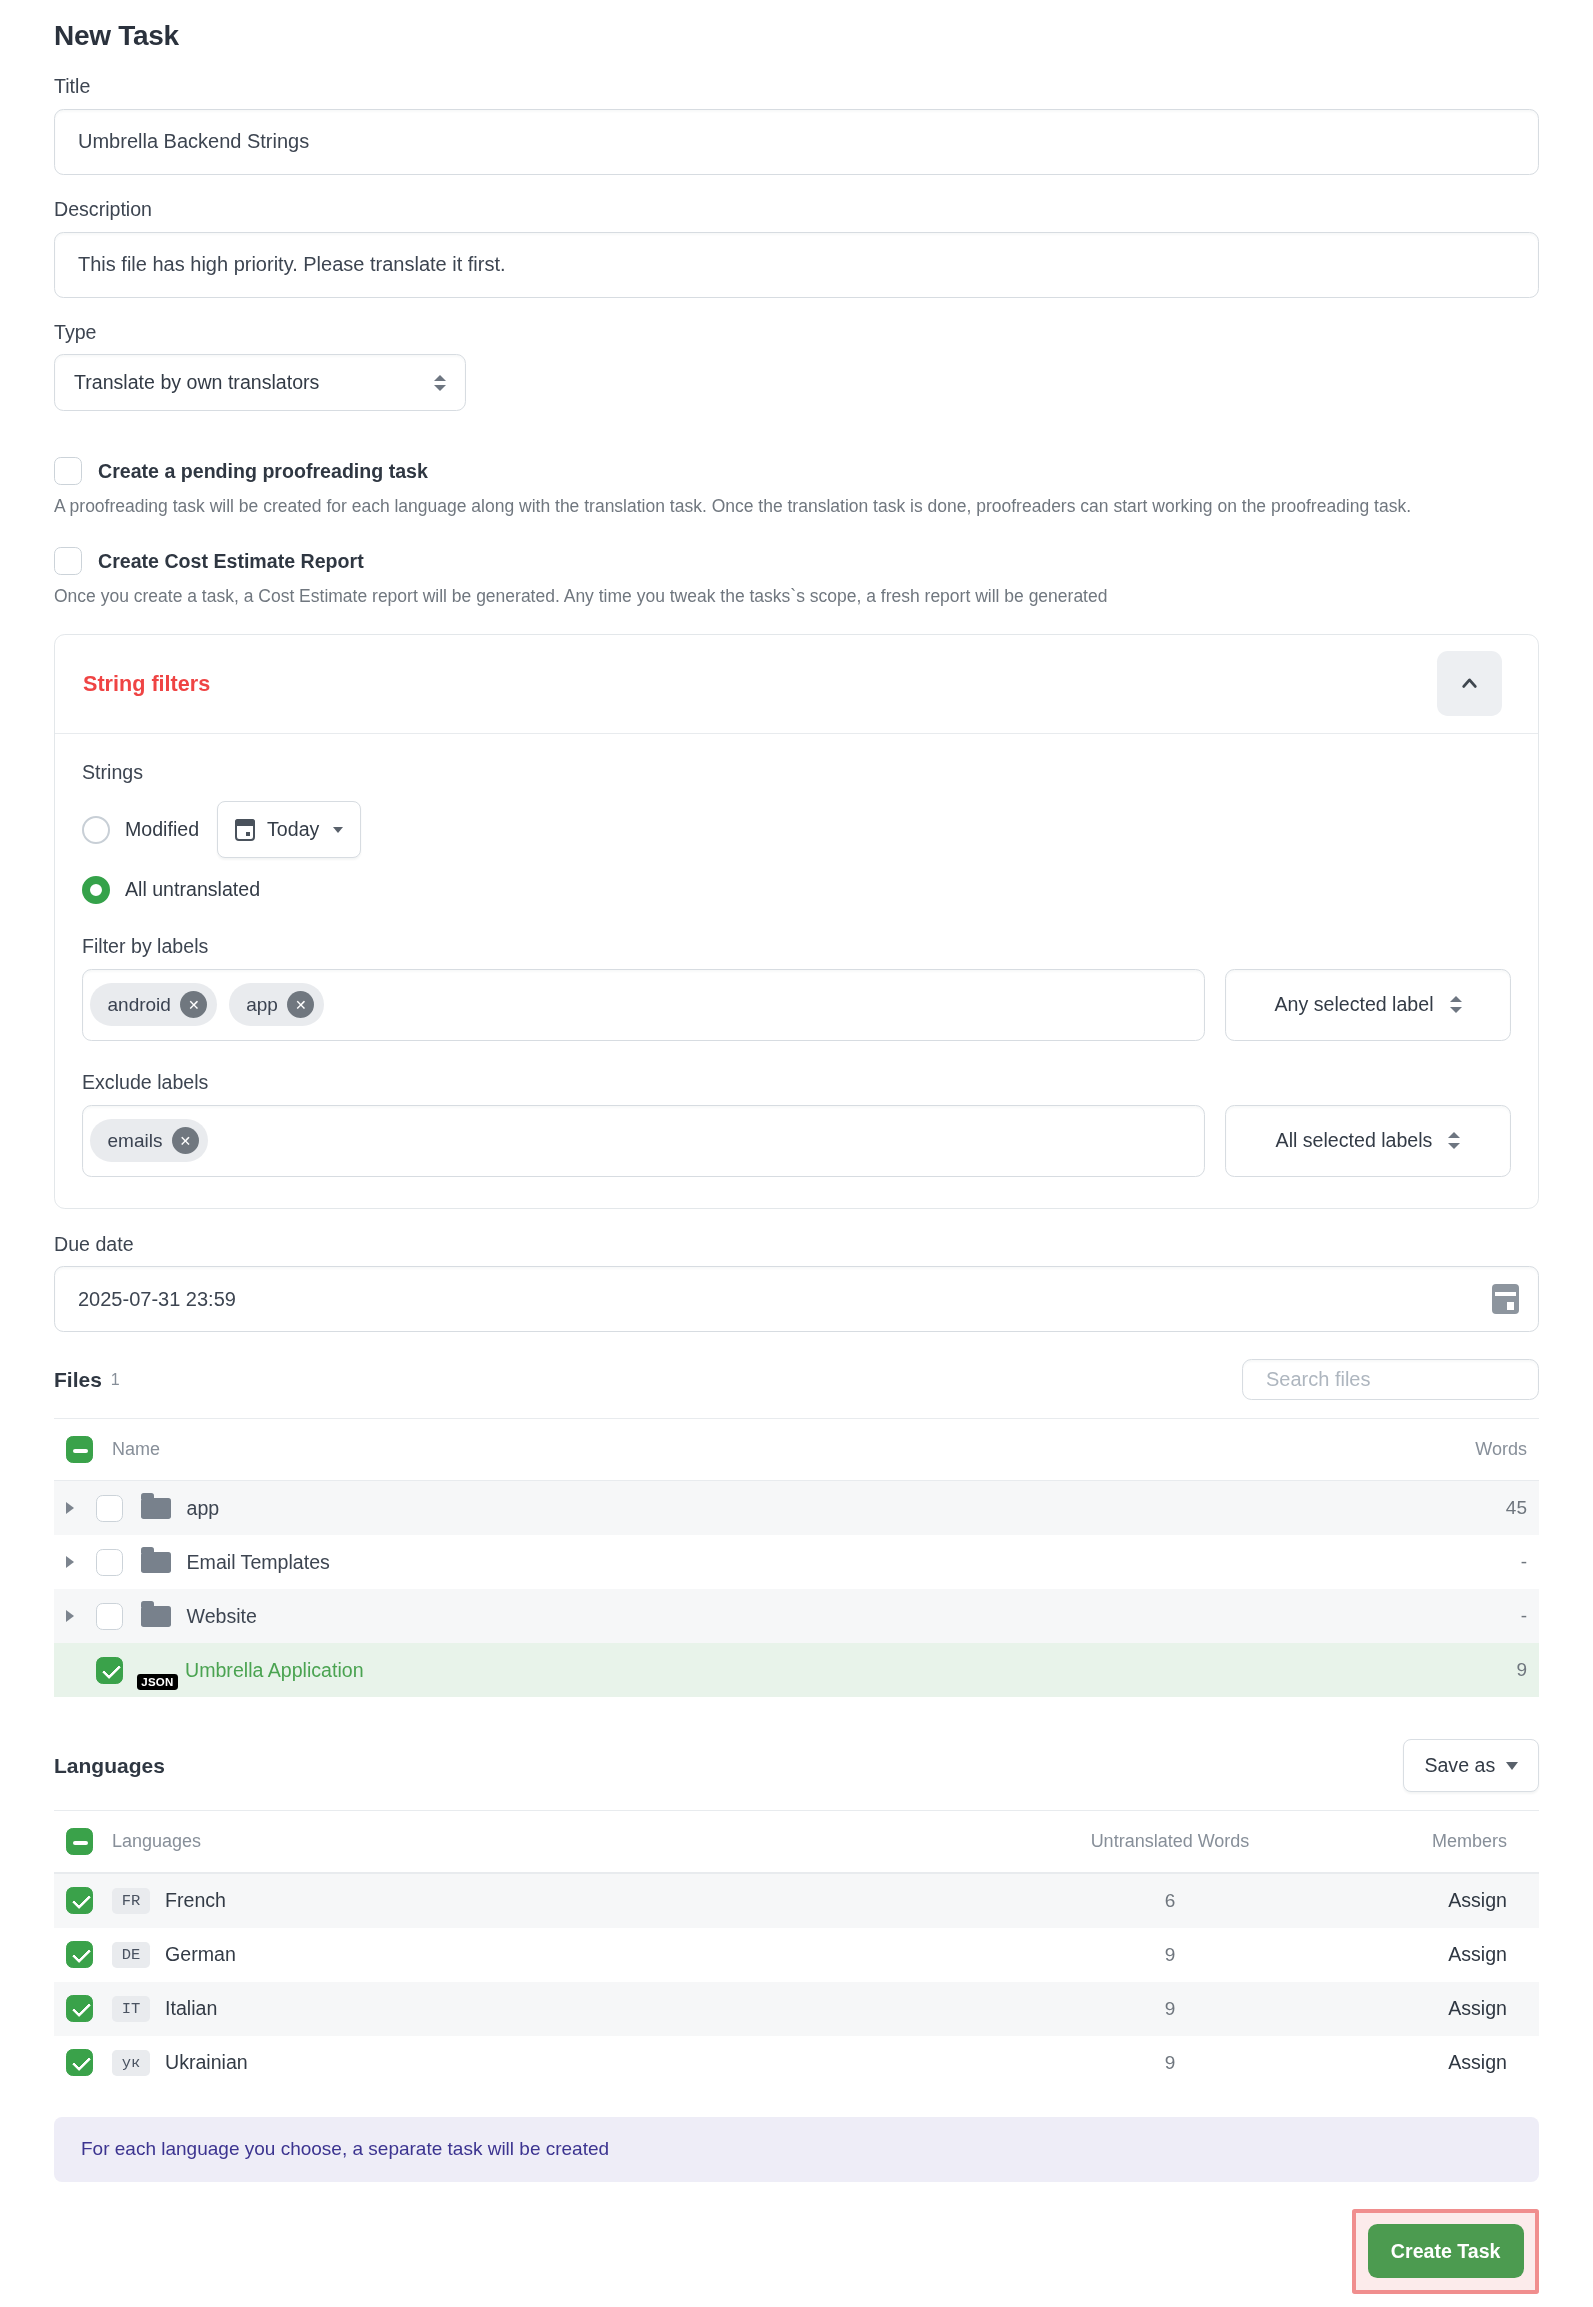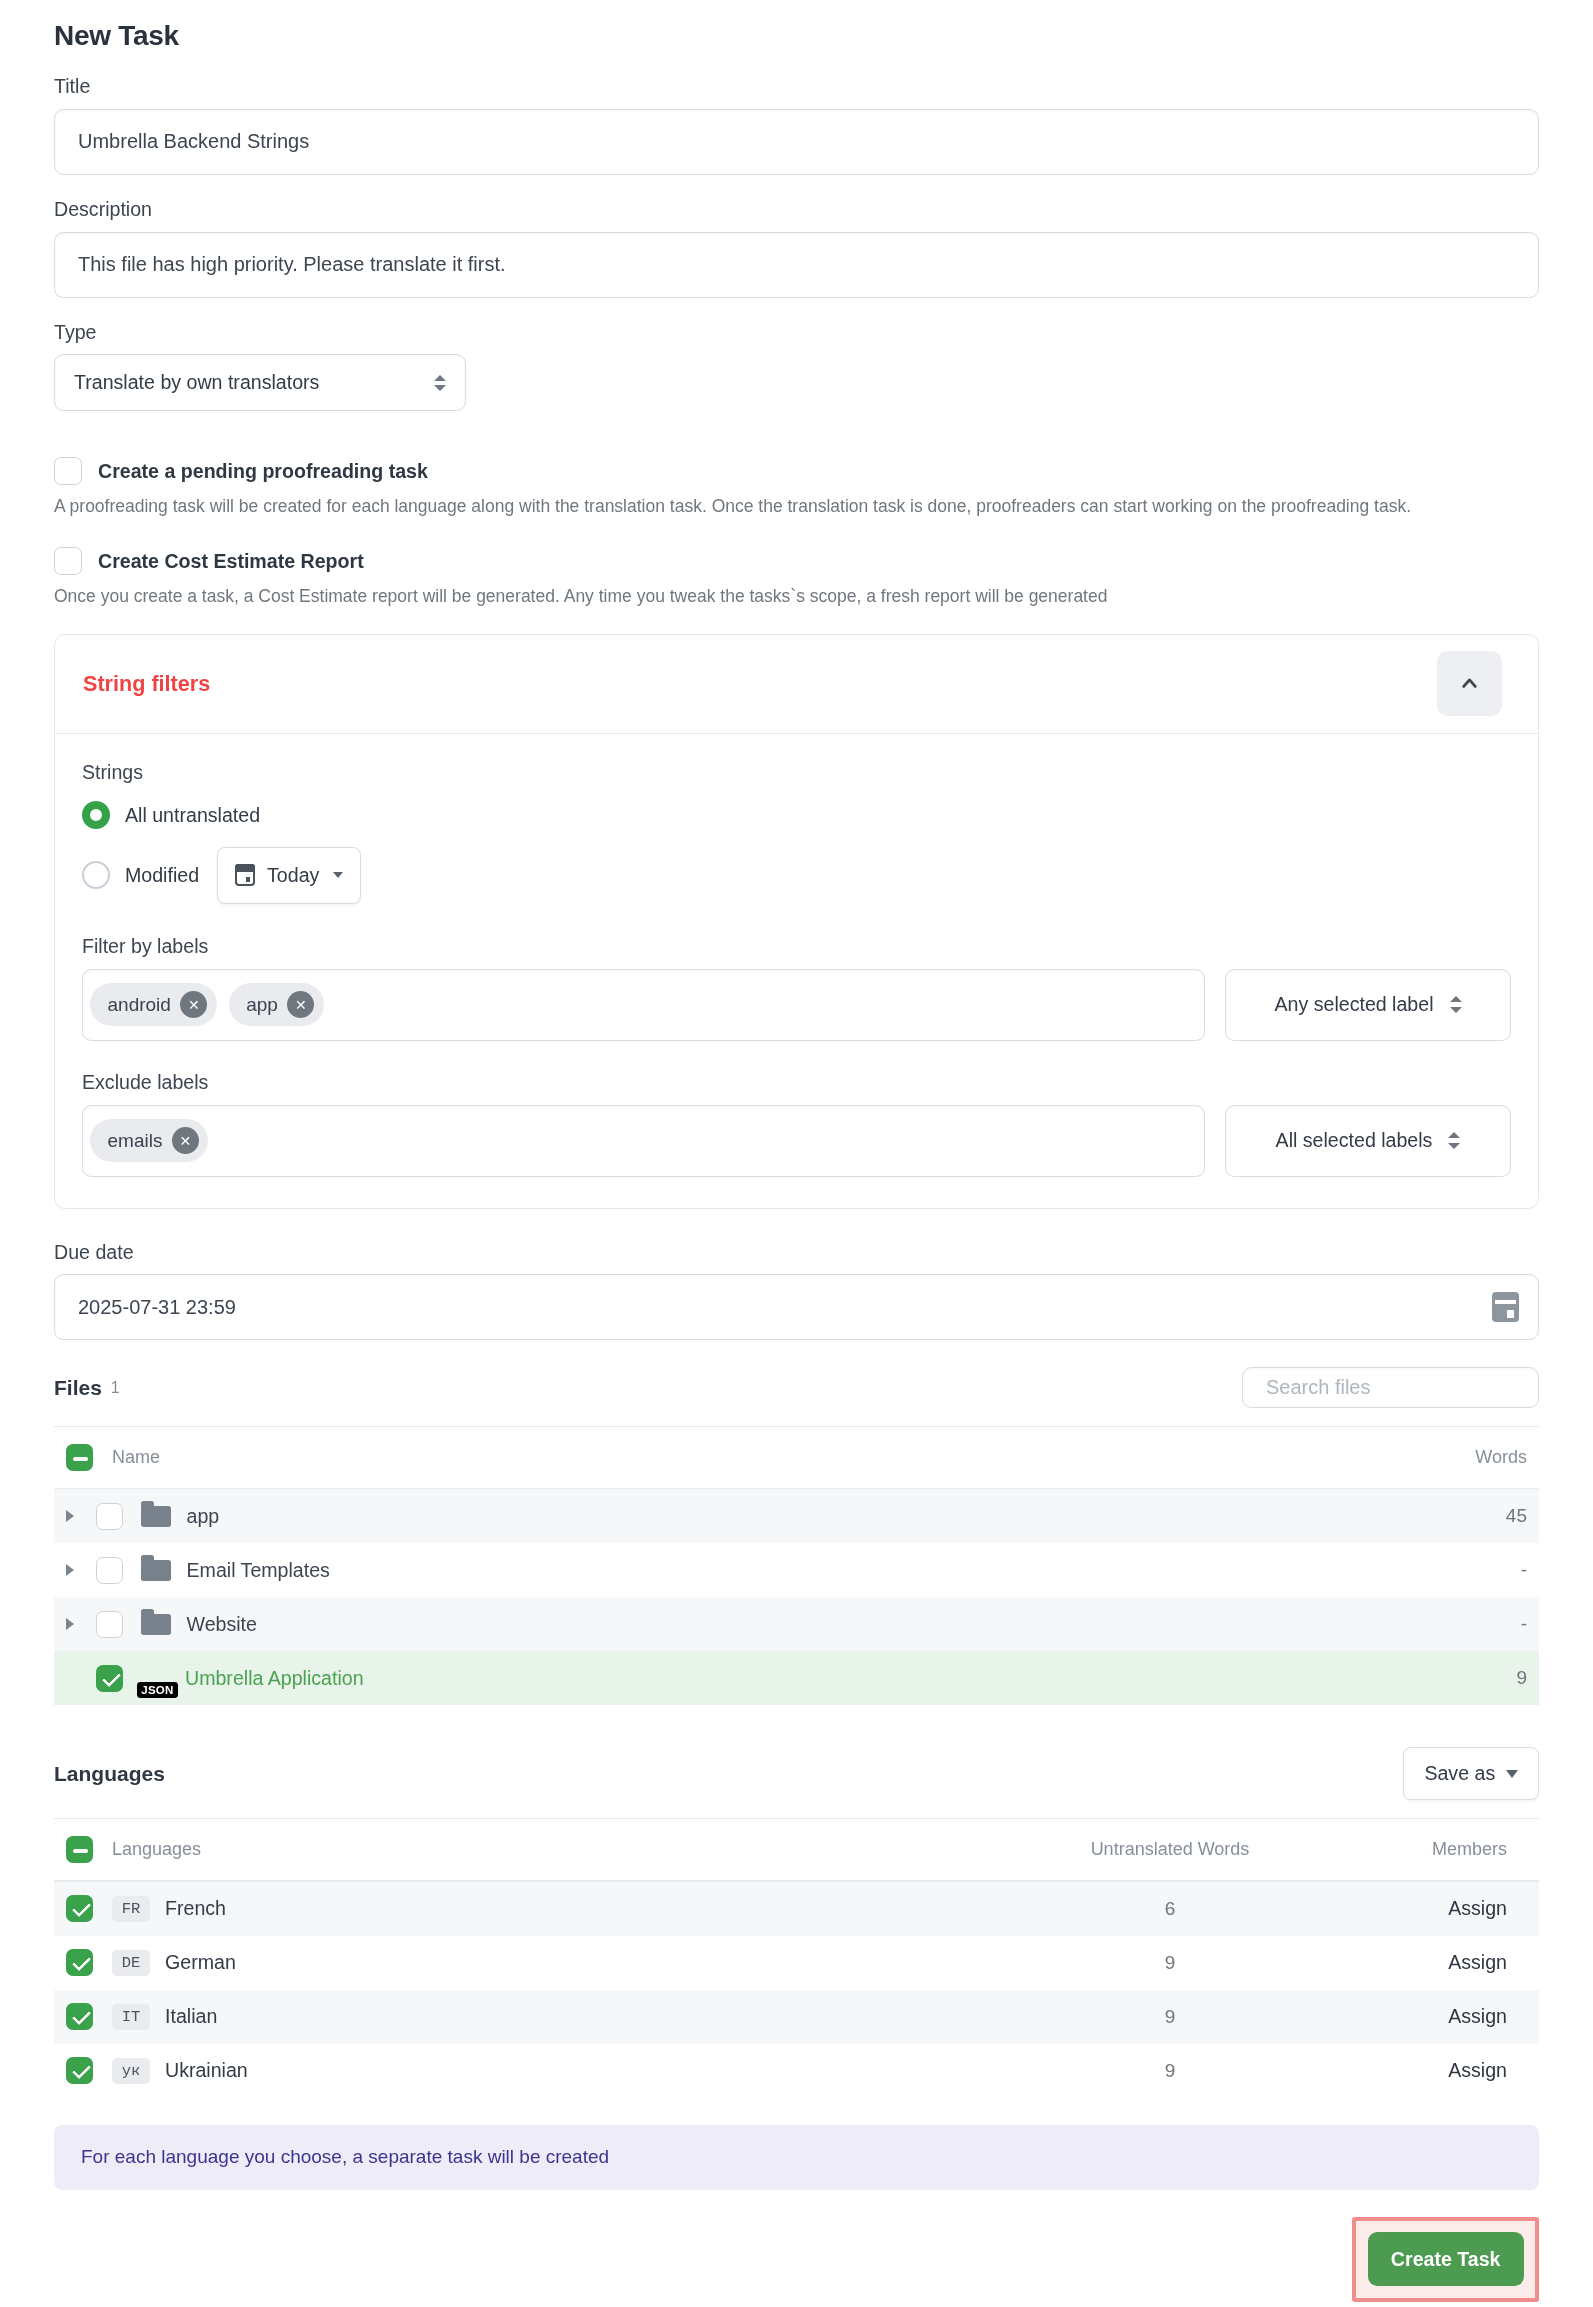--- a/index.html
+++ b/index.html
@@ -178,32 +178,32 @@
       <button class="collapse-btn">
         <svg width="23" height="23" viewBox="0 0 32 32">
             <polyline points="8,20 16,11 24,20" fill="none" stroke="#3f474f" stroke-width="4" stroke-linecap="round" stroke-linejoin="round"></polyline>
           </svg>
       </button>
     </div>
     <div class="card-body">
       <div class="sub-label">Strings</div>
 
       <div class="radio-row">
-        <span class="radio on"></span>
-        <span class="radio-label">All untranslated</span>
-      </div>
-
-      <div class="radio-row">
         <span class="radio off"></span>
         <span class="radio-label">Modified</span>
         <button class="date-btn">
           <span class="cal-sm"></span>
           <span>Today</span>
           <span class="caret-down"></span>
         </button>
+      </div>
+
+      <div class="radio-row">
+        <span class="radio on"></span>
+        <span class="radio-label">All untranslated</span>
       </div>
 
       <div class="field-label" style="margin-top:31px">Filter by labels</div>
       <div class="labels-line">
         <div class="chips-input">
           <span class="chip">
             <span>android</span>
             <span class="chip-x">✕</span>
           </span>
           <span class="chip">
@@ -232,21 +232,21 @@
           <span>All selected labels</span>
           <span class="caret-sort">
               <i class="up"></i>
               <i class="down"></i>
             </span>
         </div>
       </div>
     </div>
   </div>
 
-  <div class="field-label" style="margin-top:32px">Due date</div>
+  <div class="field-label" style="margin-top:24px">Due date</div>
   <div class="due-wrap">
     <input class="text-input" value="2025-07-31 23:59" style="">
     <span class="cal-lg"></span>
   </div>
 
   <div class="files-head">
     <div class="files-title-wrap">
       <span class="files-title">Files</span>
       <span class="files-count">1</span>
     </div>

